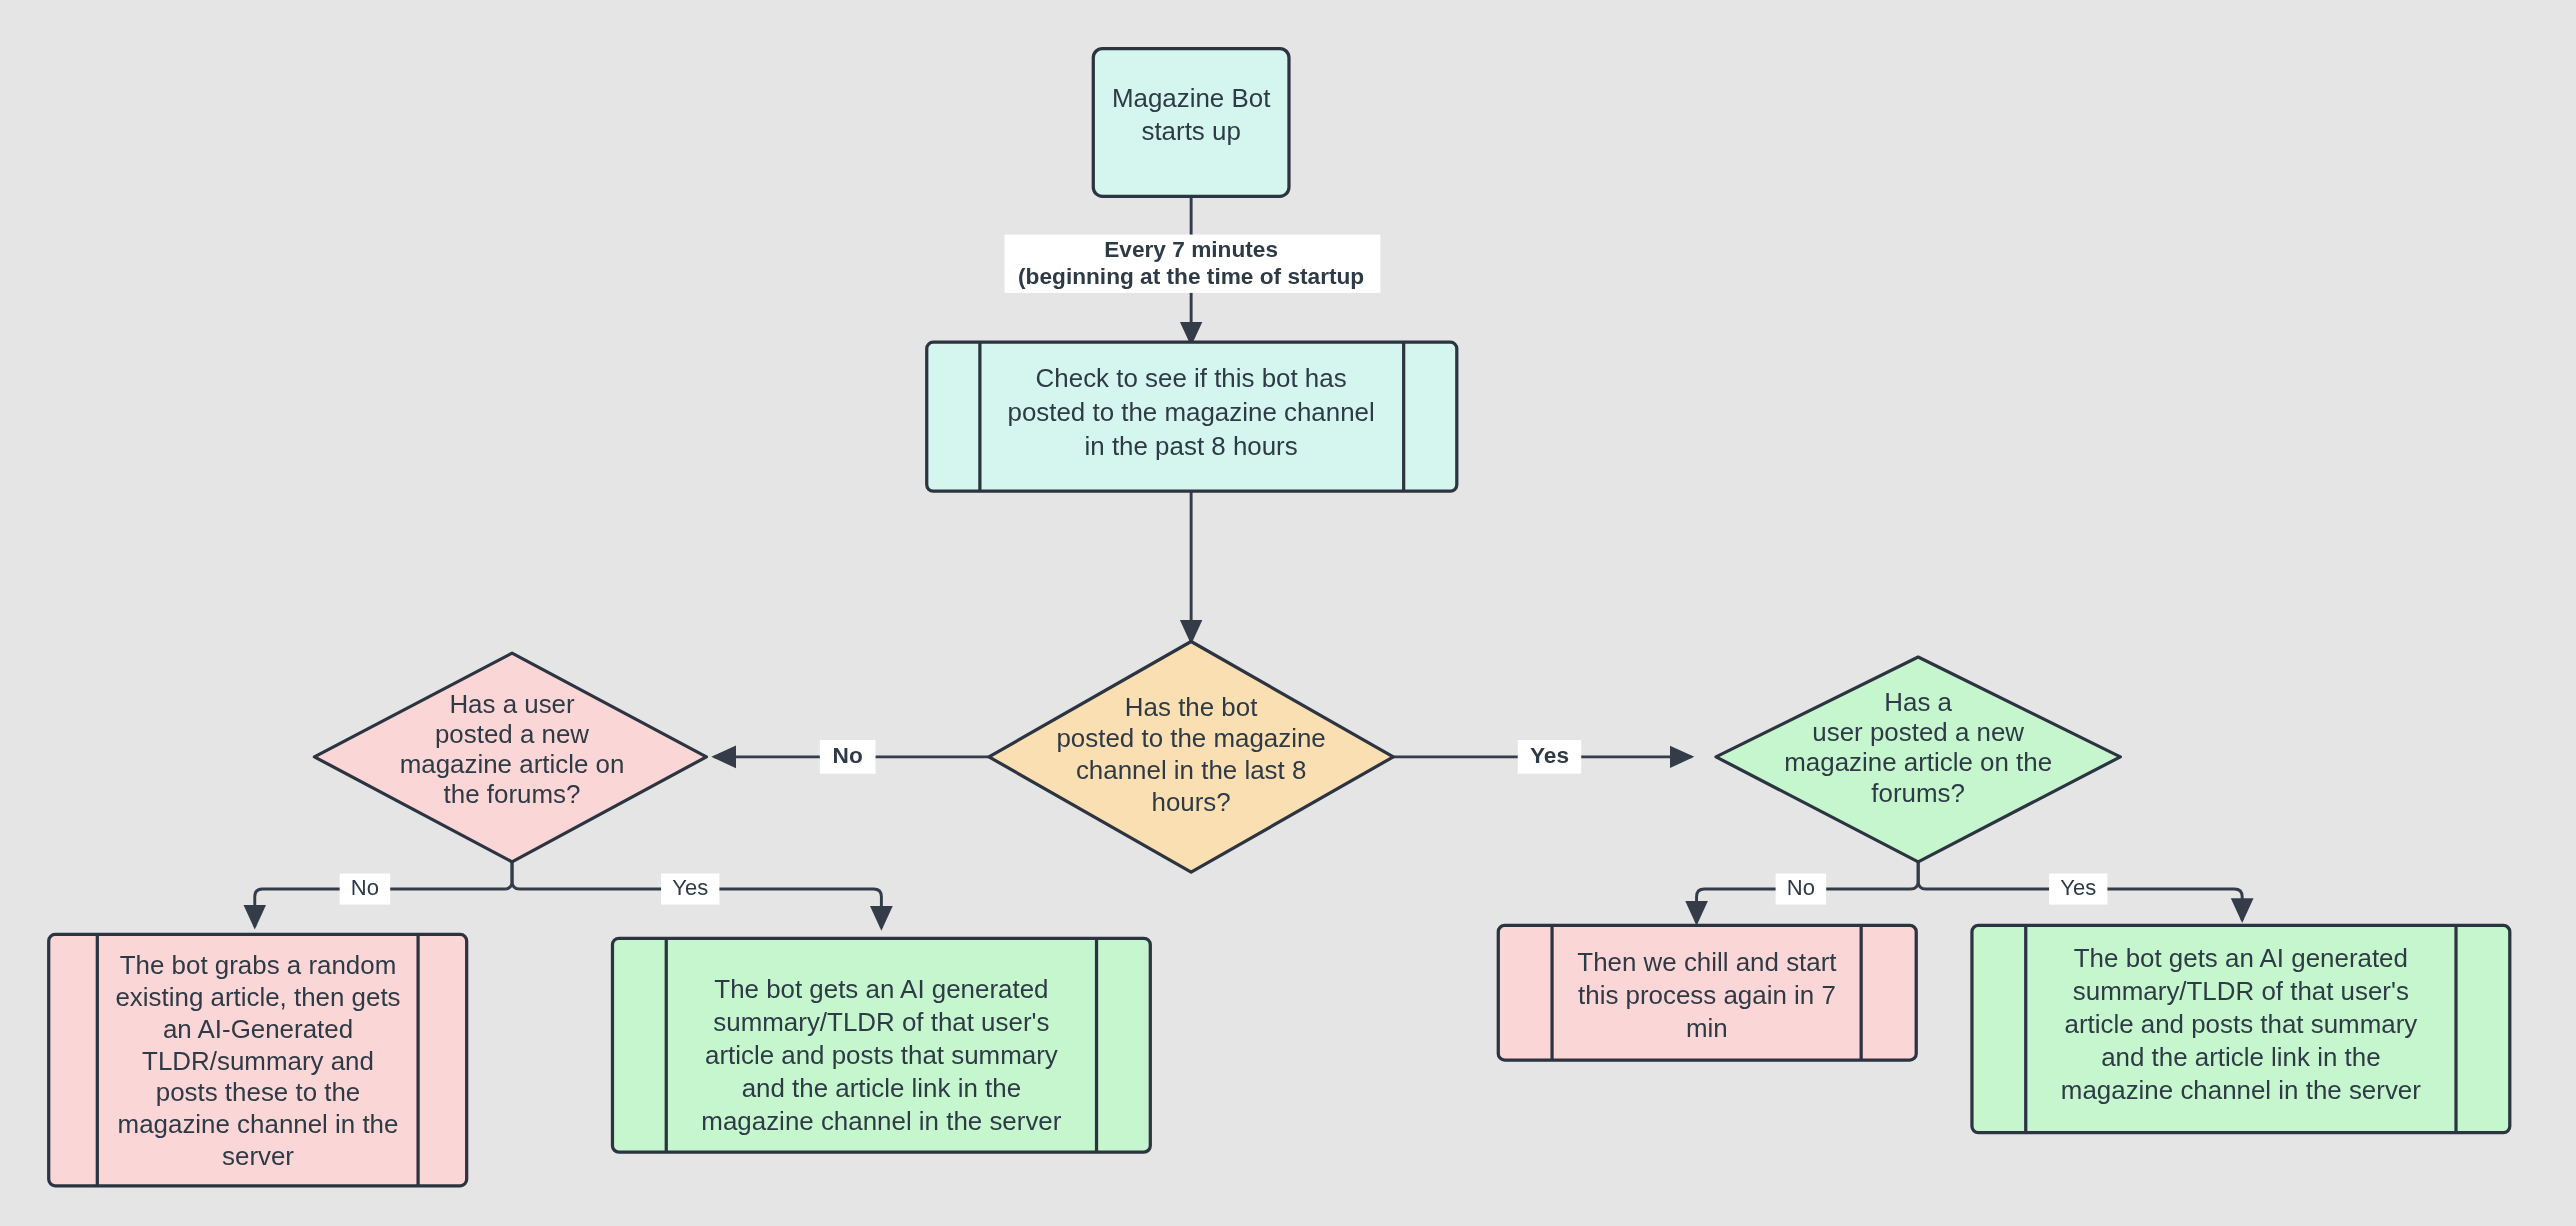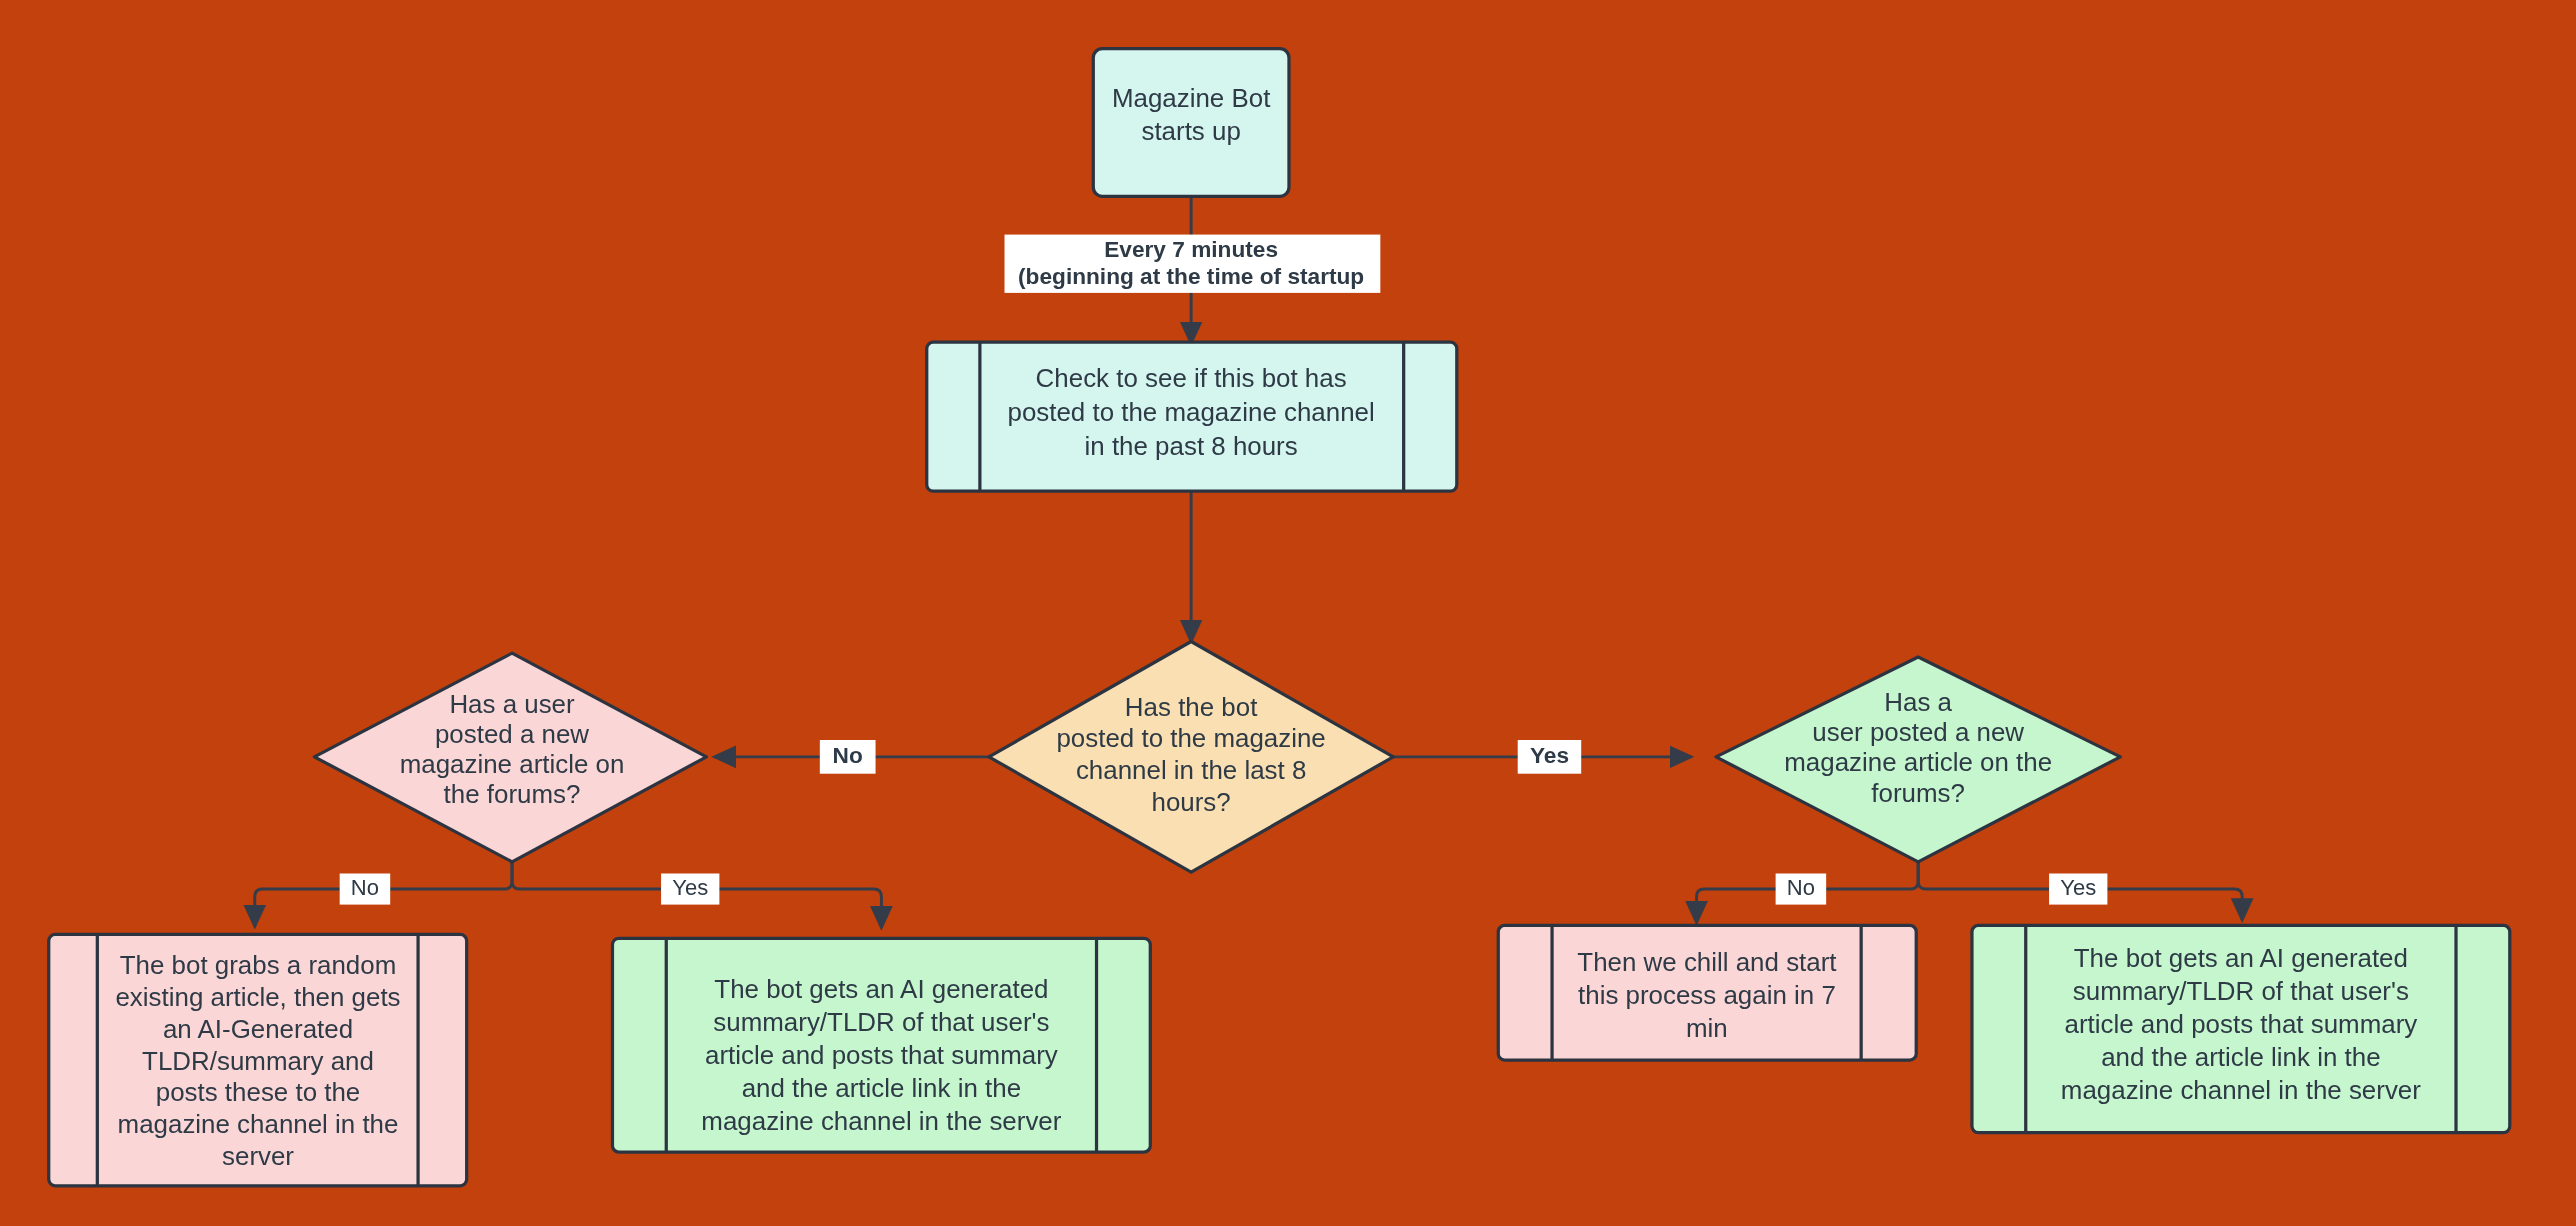--- a/index.html
+++ b/index.html
@@ -7,21 +7,21 @@
     padding: 0;
     background: #ffffff;
   }
   body {
     font-family: "Liberation Sans", sans-serif;
   }
   #flowchart-root {
     position: relative;
     width: 2576px;
     height: 1226px;
-    background: #c2410c;
+    background: #e5e5e5;
     overflow: hidden;
   }
   svg.diagram {
     position: absolute;
     top: 0;
     left: 0;
     width: 2576px;
     height: 1226px;
   }
   .node-shape {

